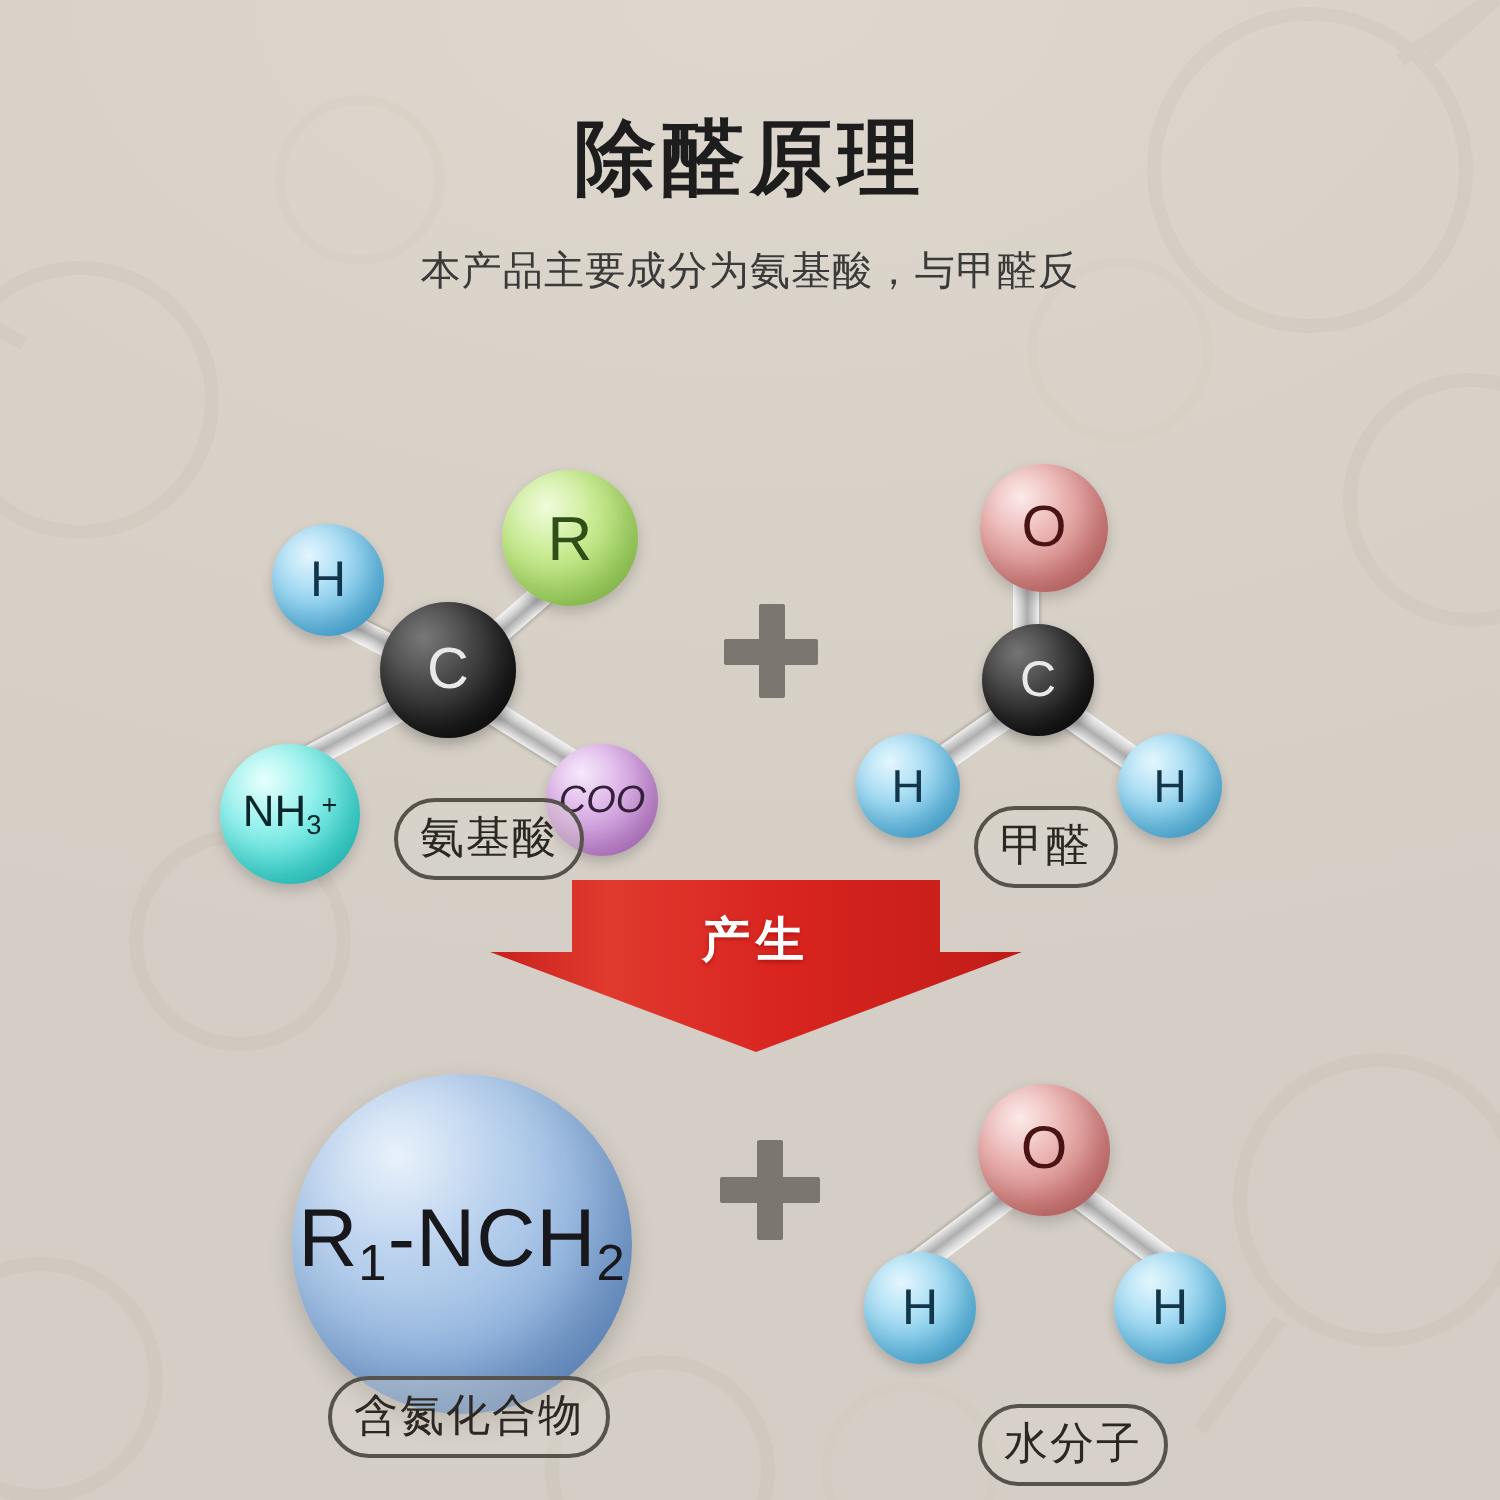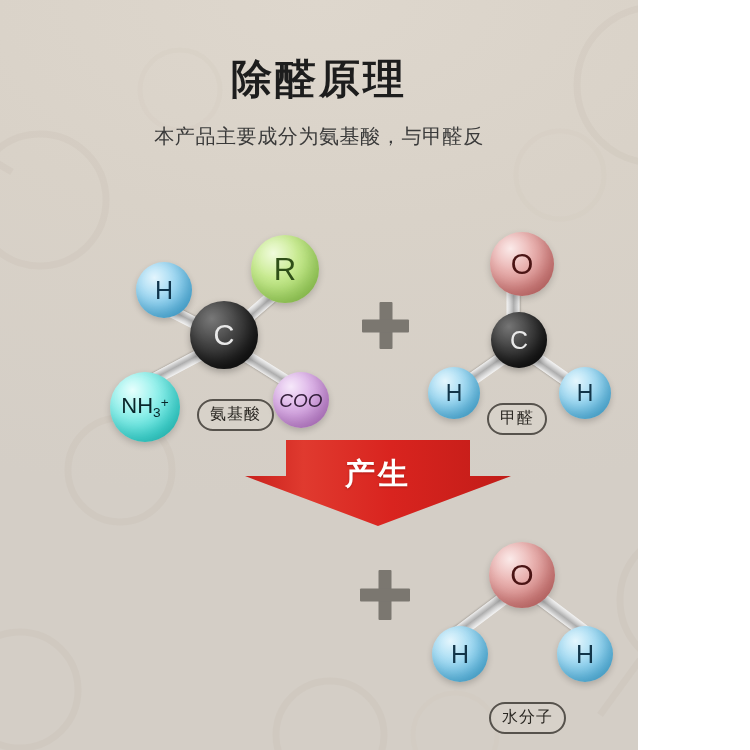--- a/index.html
+++ b/index.html
@@ -8,21 +8,21 @@
   }
   body {
     width: 750px;
     height: 750px;
     overflow: hidden;
     font-family: "Liberation Sans", "DejaVu Sans", sans-serif;
   }
 
   #poster {
     position: relative;
-    width: 638px;
+    width: 750px;
     height: 750px;
     background:
       radial-gradient(ellipse 900px 500px at 50% 0%, #ded7cd 0%, #d9d2c8 45%, #d4cec6 100%),
       linear-gradient(160deg, #dcd5cb 0%, #d8d2c8 40%, #d3cdc5 70%, #d0cbc4 100%);
     overflow: hidden;
   }
 
   
   .watermark {
     position: absolute;
@@ -94,21 +94,21 @@
   }
   .plus::before { left: 50%; top: 0; width: 13px; height: 100%; transform: translateX(-50%); }
   .plus::after  { top: 50%; left: 0; height: 13px; width: 100%; transform: translateY(-50%); }
 
   
   .pill {
     position: absolute;
     border: 2px solid #56524c;
     border-radius: 999px;
     color: #2b2823;
-    font-size: 16px;
+    font-size: 22px;
     letter-spacing: 1px;
     padding: 3px 11px 4px;
     background: rgba(222,216,206,0.35);
     white-space: nowrap;
     z-index: 5;
     text-align: center;
   }
 
   
   .arrow-wrap {
@@ -117,21 +117,21 @@
     top: 440px;
     width: 266px;
     height: 86px;
     z-index: 4;
   }
   .arrow-label {
     position: absolute;
     left: 0; right: 0;
     top: 14px;
     text-align: center;
-    font-size: 30px;
+    font-size: 24px;
     font-weight: bold;
     color: #ffffff;
     letter-spacing: 3px;
     text-shadow: 0 1px 2px rgba(120,0,0,0.45);
     z-index: 2;
   }
 
   
   .big-sphere {
     position: absolute;
@@ -266,21 +266,27 @@
             <stop offset="22%" stop-color="#e03a2f"></stop>
             <stop offset="55%" stop-color="#d9241f"></stop>
             <stop offset="100%" stop-color="#c11c18"></stop>
           </linearGradient>
         </defs>
         <polygon points="41,0 225,0 225,36 266,36 133,86 0,36 41,36" fill="url(#redgrad)"></polygon>
       </svg>
       <div class="arrow-label">产生</div>
     </div>
 
-
+    <div class="big-sphere" style="left:146px; top:537px; width:170px; height:170px;
+                background: radial-gradient(circle at 31% 24%, #e9f1fb 0%, #bcd3ee 28%, #97b8e0 58%, #7197cc 85%, #5e84bb 100%);
+                box-shadow: inset -14px -18px 32px rgba(25,60,110,0.26), 0 5px 12px rgba(0,0,0,0.18);">
+      <span class="formula"><span>R</span><span class="sub">1</span><span>-NCH</span><span class="sub">2</span></span>
+    </div>
+
+    <div class="pill" style="left:164px; top:688px;">含氮化合物</div>
 
     <div class="plus" style="left:360px; top:570px; width:50px; height:50px;">
       
     </div>
 
     <div class="bond" style="left:522px; top:578px; width:96px; height:13px; transform: rotate(143deg);"></div>
     <div class="bond" style="left:522px; top:578px; width:96px; height:13px; transform: rotate(37deg);"></div>
 
     <div class="atom" style="left:489px; top:542px; width:66px; height:66px; font-size:30px; color:#4a1414;
                 background: radial-gradient(circle at 32% 26%, #fbeae9 0%, #eab4b2 34%, #d98a88 68%, #bf6866 100%);

